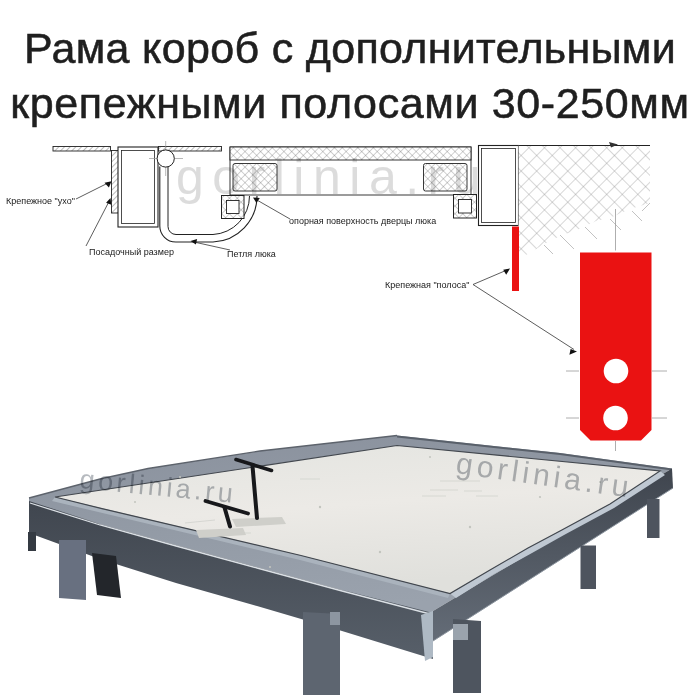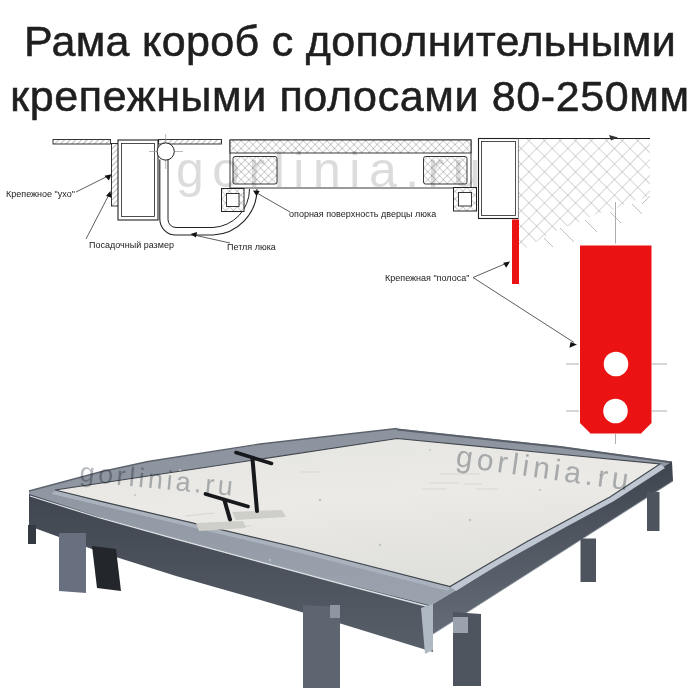--- a/index.html
+++ b/index.html
@@ -1,25 +1,25 @@
 <!DOCTYPE html>
 <html><head>
 <meta charset="utf-8">
 <style>
   html,body{margin:0;padding:0;background:#fff;width:700px;height:700px;overflow:hidden;}
-  .wrap{position:relative;width:700px;height:648px;font-family:"Liberation Sans",sans-serif;}
+  .wrap{position:relative;width:700px;height:648px;font-family:"Liberation Sans",sans-serif;margin-top:7px;}
   .title{position:absolute;top:14px;left:0;width:700px;text-align:center;
          font-size:43px;line-height:55px;color:#1f1f1f;letter-spacing:0;-webkit-text-stroke:0.55px #1f1f1f;}
   svg{position:absolute;left:0;top:0;}
 </style>
 </head>
 <body>
 <div class="wrap">
 
-<div class="title"><span style="letter-spacing:0.32px">Рама короб с дополнительными</span><br><span style="letter-spacing:0.62px">крепежными полосами 80-250мм</span></div>
+<div class="title"><span style="letter-spacing:0.32px">Рама короб с дополнительными</span><br><span style="letter-spacing:0.62px">крепежными полосами 30-250мм</span></div>
 <svg width="700" height="700" viewBox="0 0 700 700">
 <defs>
   <pattern id="h1" width="4" height="4" patternUnits="userSpaceOnUse" patternTransform="rotate(45)">
     <rect width="4" height="4" fill="white"></rect>
     <line x1="0" y1="0" x2="0" y2="4" stroke="#555" stroke-width="0.8"></line>
   </pattern>
   <pattern id="cf" width="5.5" height="5.5" patternUnits="userSpaceOnUse" patternTransform="rotate(45)">
     <rect width="5.5" height="5.5" fill="white"></rect>
     <path d="M0,0 L0,5.5 M0,0 L5.5,0" stroke="#666" stroke-width="0.6" fill="none"></path>
   </pattern>

